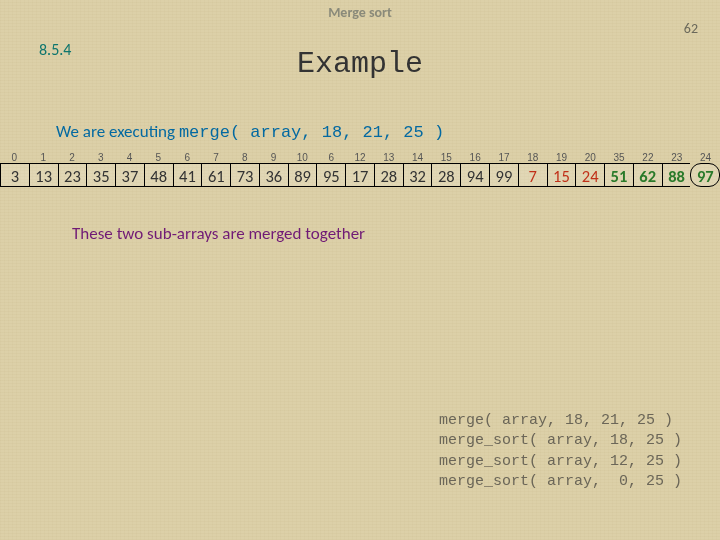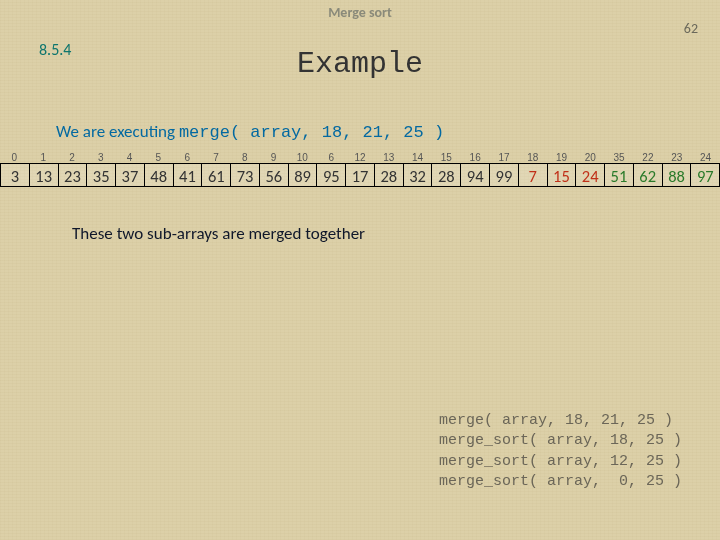--- a/index.html
+++ b/index.html
@@ -69,27 +69,27 @@
     text-align: center;
     font-size: 16.5px;
     line-height: 24px;
     height: 24px;
     border: 1px solid #000;
     border-right: none;
     background: rgba(255,255,255,0.15);
     color: #333;
     font-family: Calibri, Arial, sans-serif;
   }
-  .cells div:last-child { border-right: 1px solid #000; }
+  .cells div:last-child { border-right: 1px solid #000; border-radius: 11px; }
   .cells div.hl-a { color: #c03018; }
-  .cells div.hl-b { color: #2a7a2a; }
+  .cells div.hl-b { color: #2a7a2a; font-weight: bold; }
   .sub-text {
     margin: 36px 0 0 72px;
     font-size: 17px;
-    color: #0f172a;
+    color: #701a75;
   }
   .callstack {
     position: absolute;
     right: 38px;
     bottom: 48px;
     font-family: 'Courier New', monospace;
     font-size: 15px;
     color: #6b6658;
     line-height: 1.35;
     text-align: left;
@@ -139,21 +139,21 @@
   <div class="cells" id="cells-row">
       <div>3</div>
       <div>13</div>
       <div>23</div>
       <div>35</div>
       <div>37</div>
       <div>48</div>
       <div>41</div>
       <div>61</div>
       <div>73</div>
-      <div>56</div>
+      <div>36</div>
       <div>89</div>
       <div>95</div>
       <div>17</div>
       <div>28</div>
       <div>32</div>
       <div>28</div>
       <div>94</div>
       <div>99</div>
       <div class="hl-a">7</div>
       <div class="hl-a">15</div>

